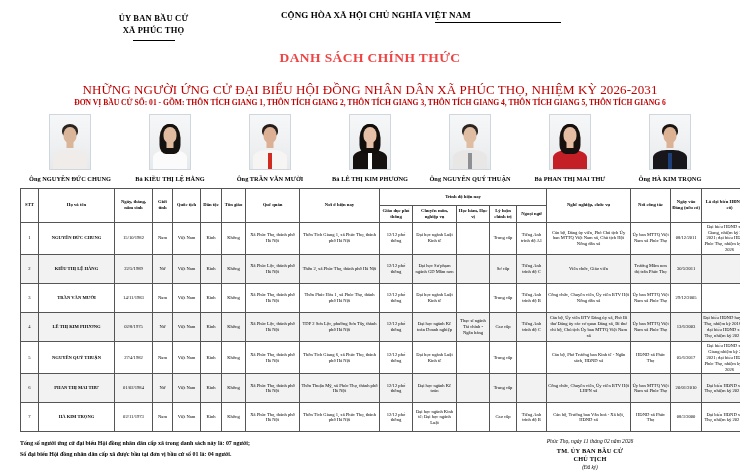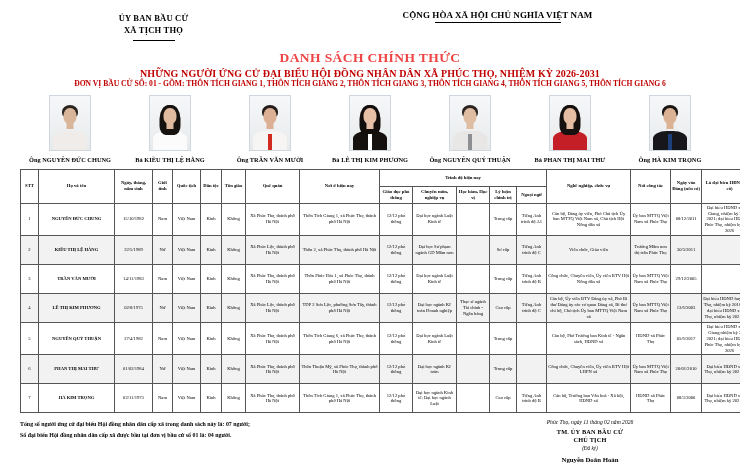--- a/index.html
+++ b/index.html
@@ -28,21 +28,20 @@
     padding: 10px 26px 0 26px;
     align-items: flex-start;
   }
   .hdr-left {
     width: 255px;
     text-align: center;
     padding-top: 2px;
   }
   .hdr-right {
     flex: 1;
-    text-align: center;
   }
   .hdr-line1 {
     font-weight: bold;
     font-size: 8.5px;
     letter-spacing: .2px;
     line-height: 1.45;
   }
   .hdr-line2 {
     font-weight: bold;
     font-size: 8.5px;
@@ -78,24 +77,24 @@
     margin-top: 9px;
   }
   .title-main {
     color: #ef4444;
     font-weight: bold;
     font-size: 13.5px;
     letter-spacing: .4px;
   }
   .title-sub {
     color: #c00000;
-    font-weight: bold;
-    font-size: 10px;
+    font-weight: normal;
+    font-size: 13px;
     letter-spacing: .1px;
-    margin-top: 2px;
+    margin-top: 16px;
   }
   .title-unit {
     color: #c00000;
     font-weight: bold;
     font-size: 7.6px;
     letter-spacing: 0px;
   }
 
   
   .photo-strip {
@@ -242,21 +241,21 @@
   }
 </style>
 </head>
 <body>
 
 <div class="page">
 
   <div class="doc-header">
     <div class="hdr-left">
       <div class="hdr-line1">ỦY BAN BẦU CỬ</div>
-      <div class="hdr-line2">XÃ TỊCH THỌ</div>
+      <div class="hdr-line2">XÃ PHÚC THỌ</div>
       <div class="rule-short"></div>
     </div>
     <div class="hdr-right">
       <div class="hdr-r1">CỘNG HÒA XÃ HỘI CHỦ NGHĨA VIỆT NAM</div>
       <div class="rule-med"></div>
     </div>
   </div>
 
   <div class="titles">
     <div class="title-main">DANH SÁCH CHÍNH THỨC</div>

